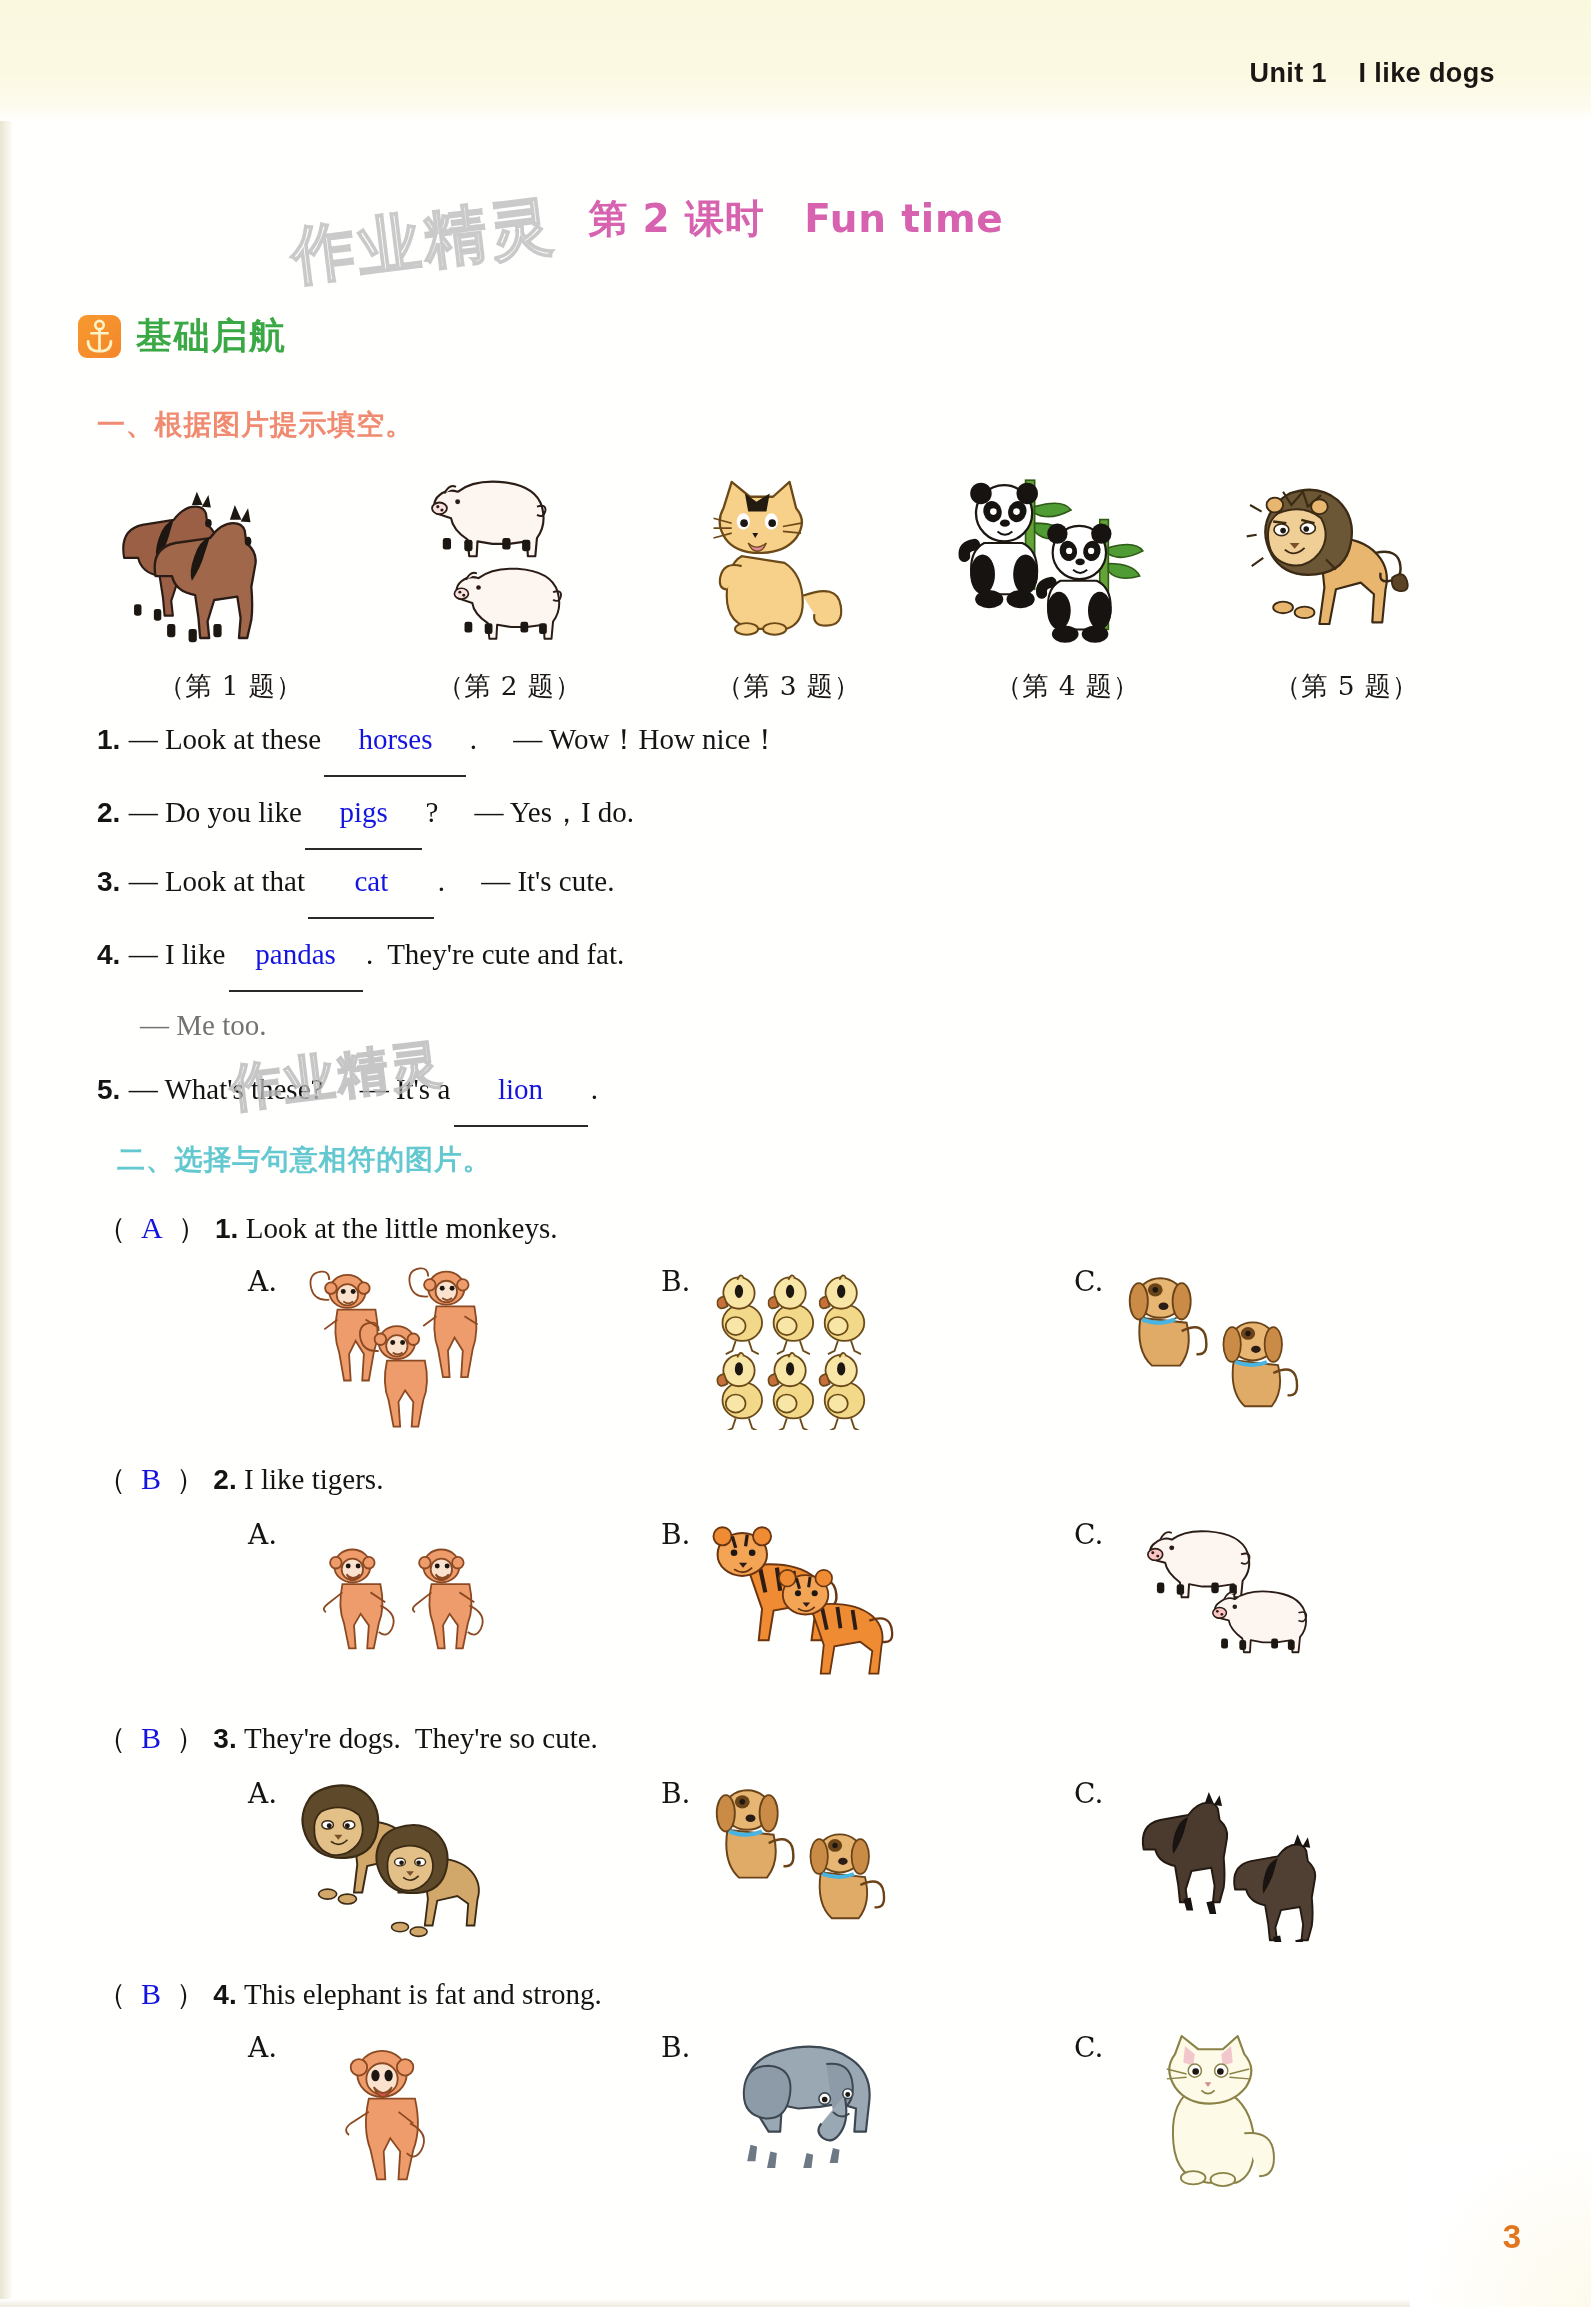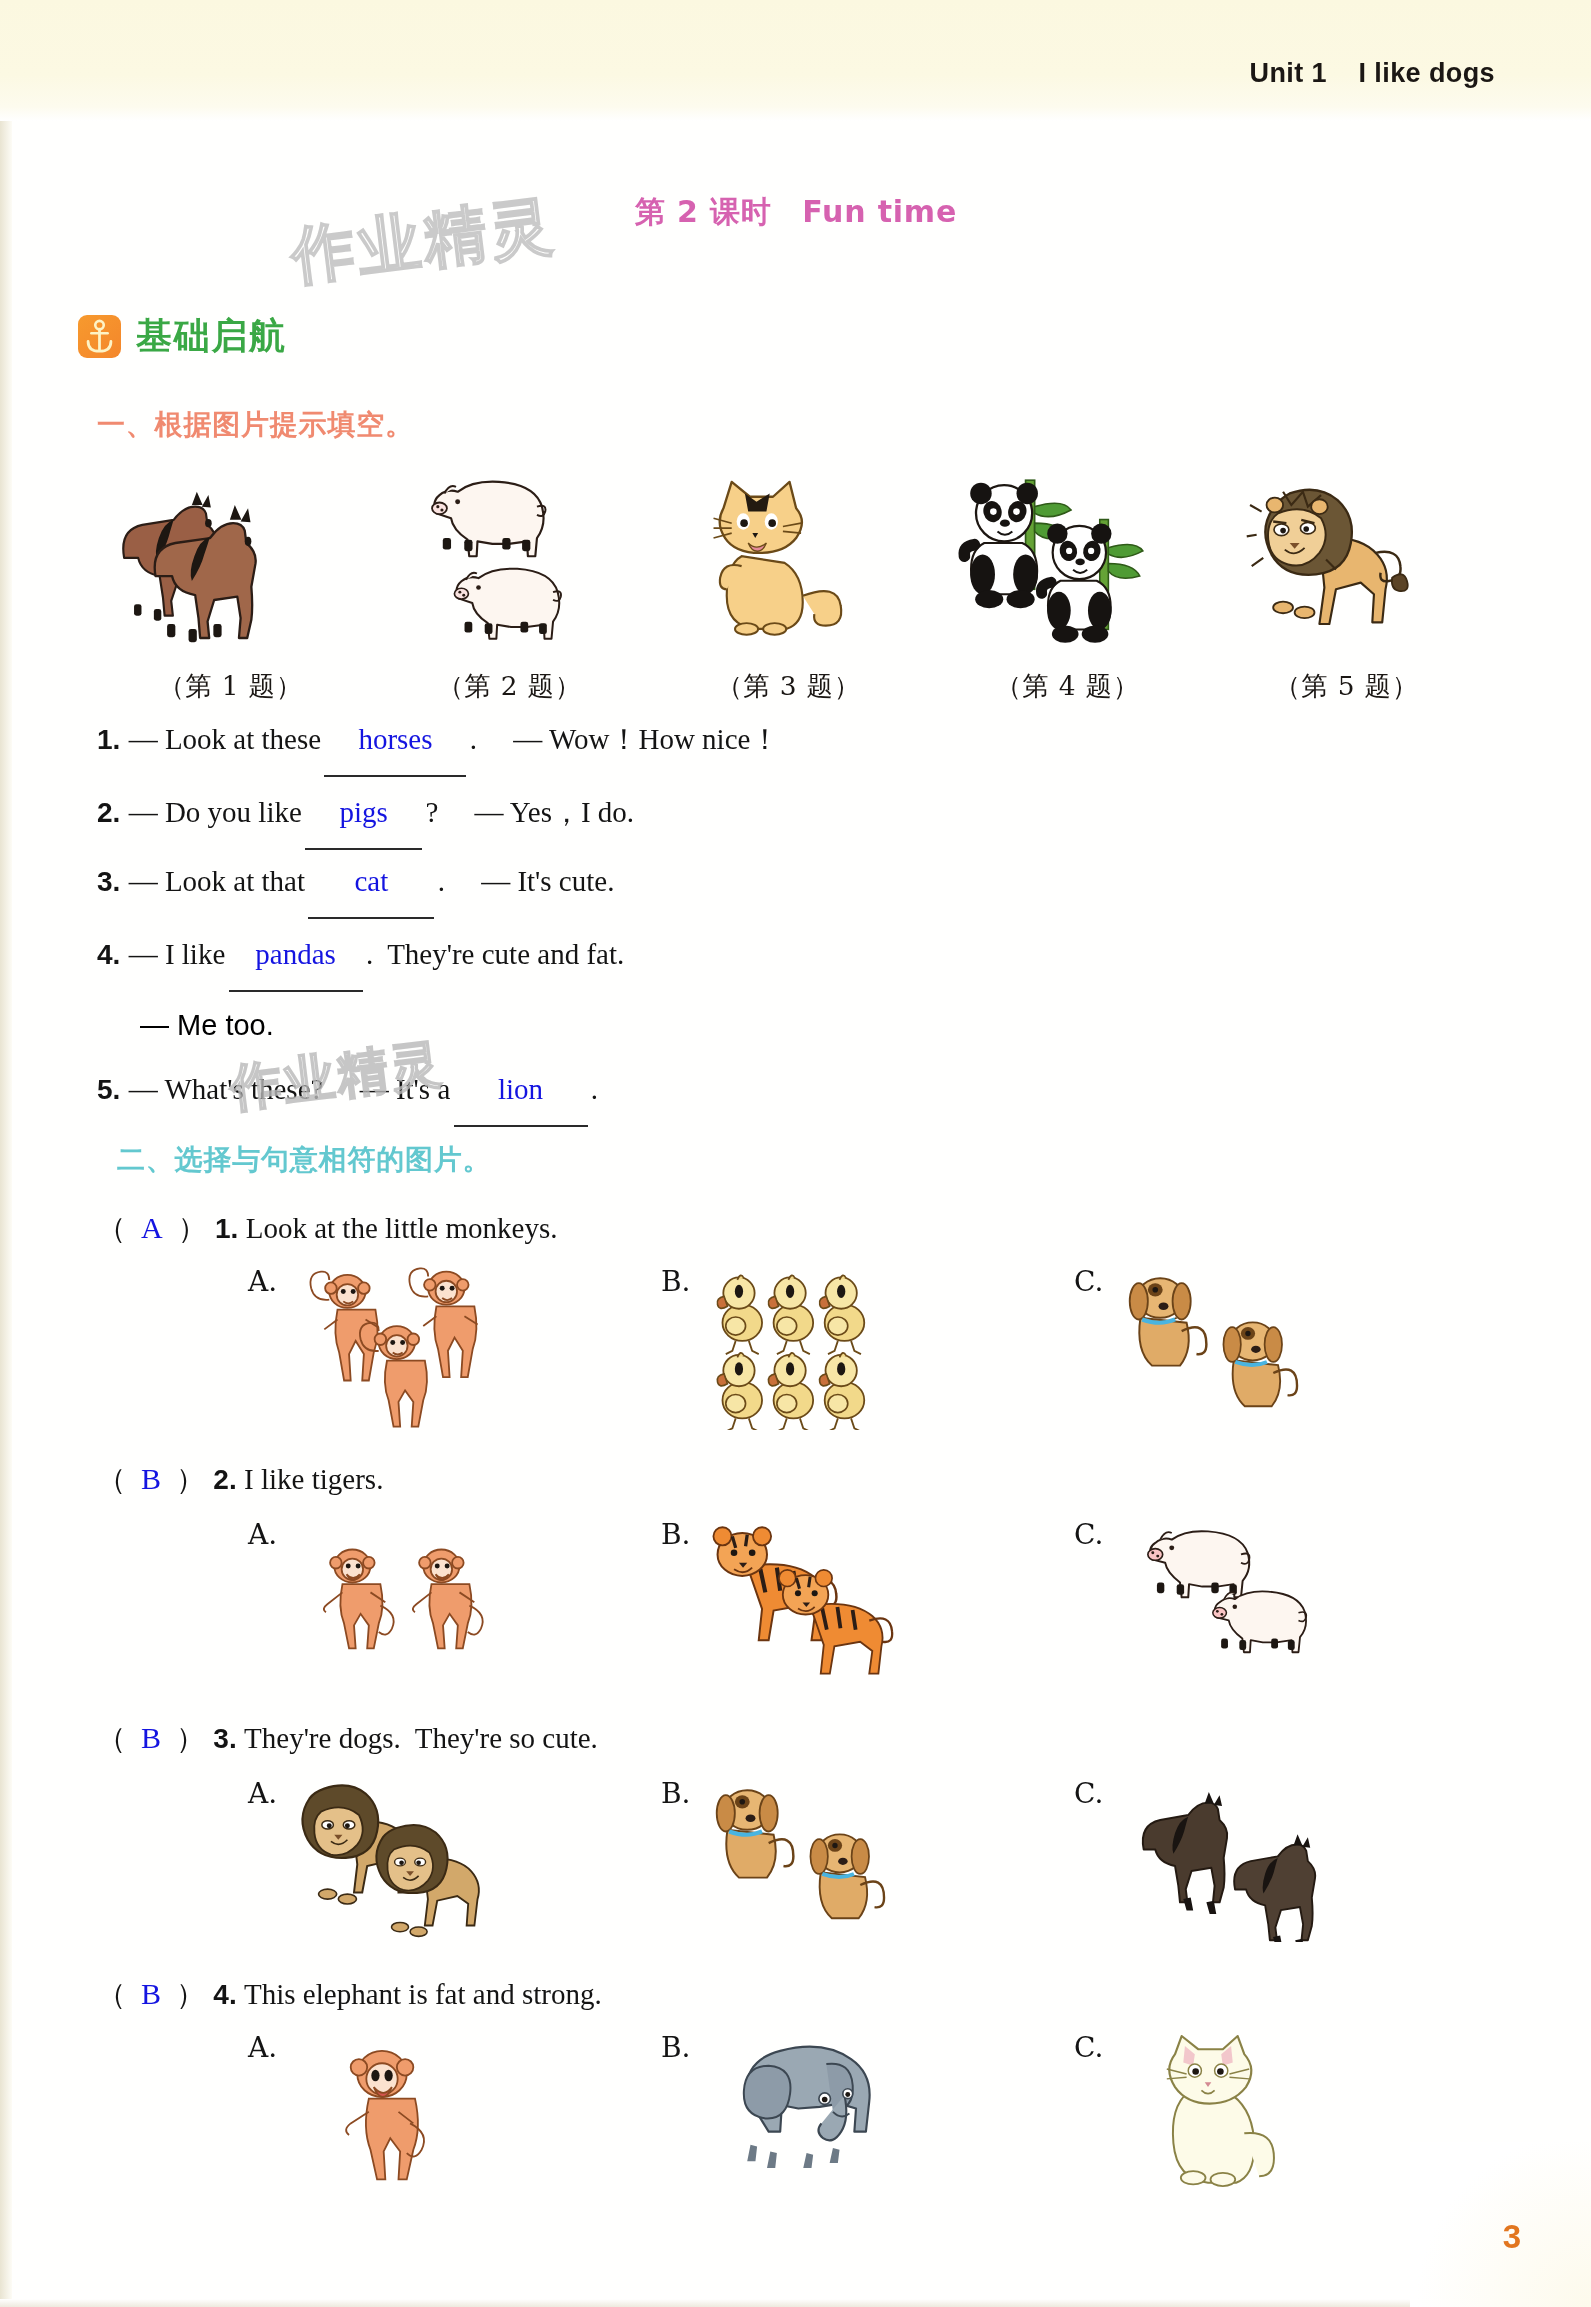--- a/index.html
+++ b/index.html
@@ -56,21 +56,21 @@
   }
   .wm-1 { left:291px; top:198px; font-size:63px; transform:rotate(-7deg); letter-spacing:3.3px; }
   .wm-2 { left:230px; top:1042px; font-size:51px; transform:rotate(-7deg); letter-spacing:2.5px; opacity:0.8; }
 
   
   .lesson-title {
     position:absolute; left:0; top:192px; width:1592px;
     text-align:center;
     font-family:"DejaVu Sans", sans-serif;
     font-weight:bold;
-    font-size:30px;
+    font-size:39px;
     color:#d662b0;
     letter-spacing:0.8px;
     white-space:pre;
   }
 
   
   .section-head {
     position:absolute; left:78px; top:312px;
     display:flex; align-items:center; gap:15px;
   }
@@ -142,22 +142,22 @@
     padding:0 5px 21px 5px;
     margin:0 3.3px;
   }
   .b-horses { width:132px; }
   .b-pigs   { width:107px; }
   .b-cat    { width:116px; }
   .b-pandas { width:124px; }
   .b-lion   { width:124px; }
   .cont-line {
     position:absolute; left:97px;
-    font-family:Liberation Sans, sans-serif;
-    font-size:29px; color:#000000;
+    font-family:Liberation Serif, serif;
+    font-size:29px; color:#737373;
     white-space:pre;
   }
 
   
   .choice-q {
     position:absolute; left:97px;
     font-family:"Liberation Serif", serif;
     font-size:29px; color:#141414;
     white-space:pre;
     display:flex; align-items:baseline;

